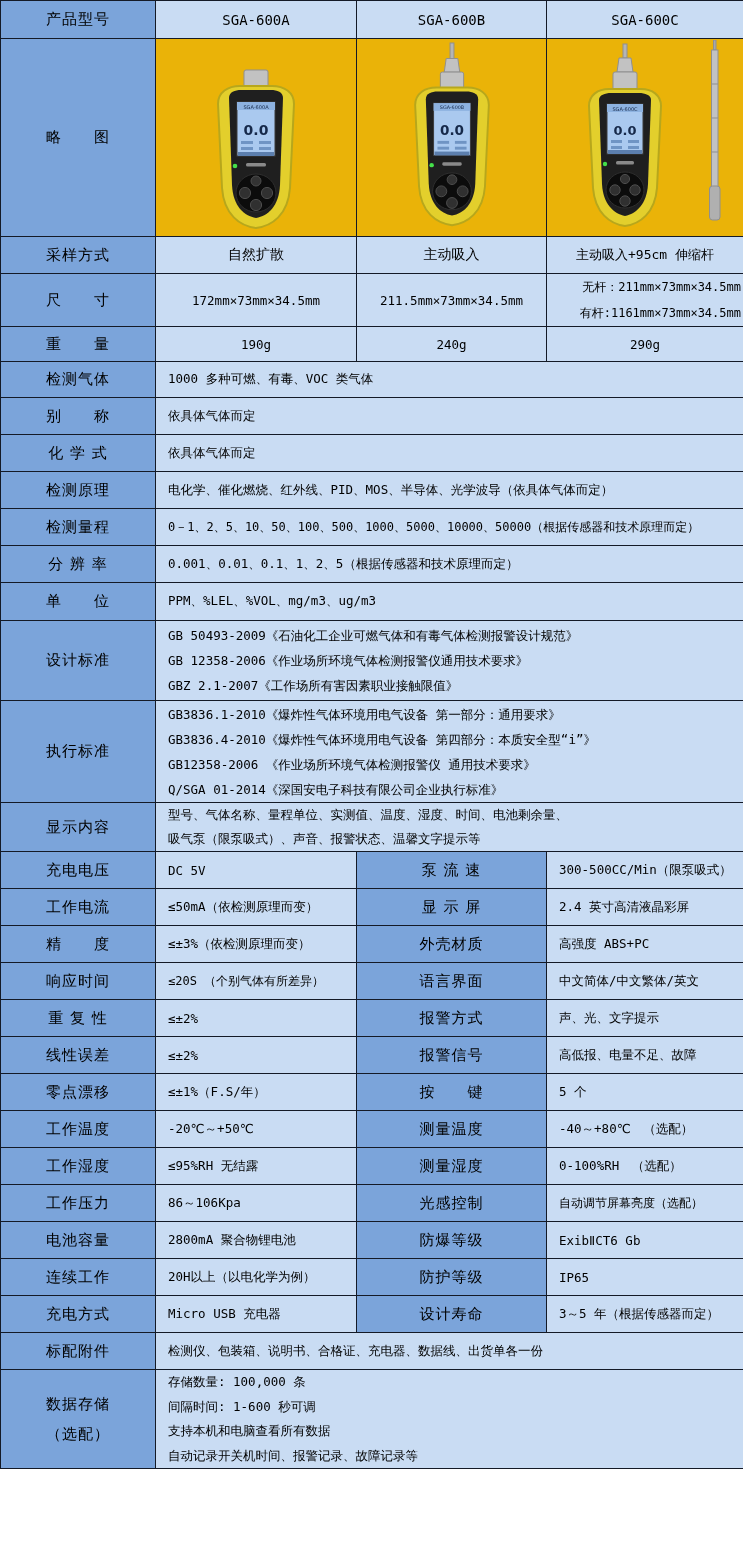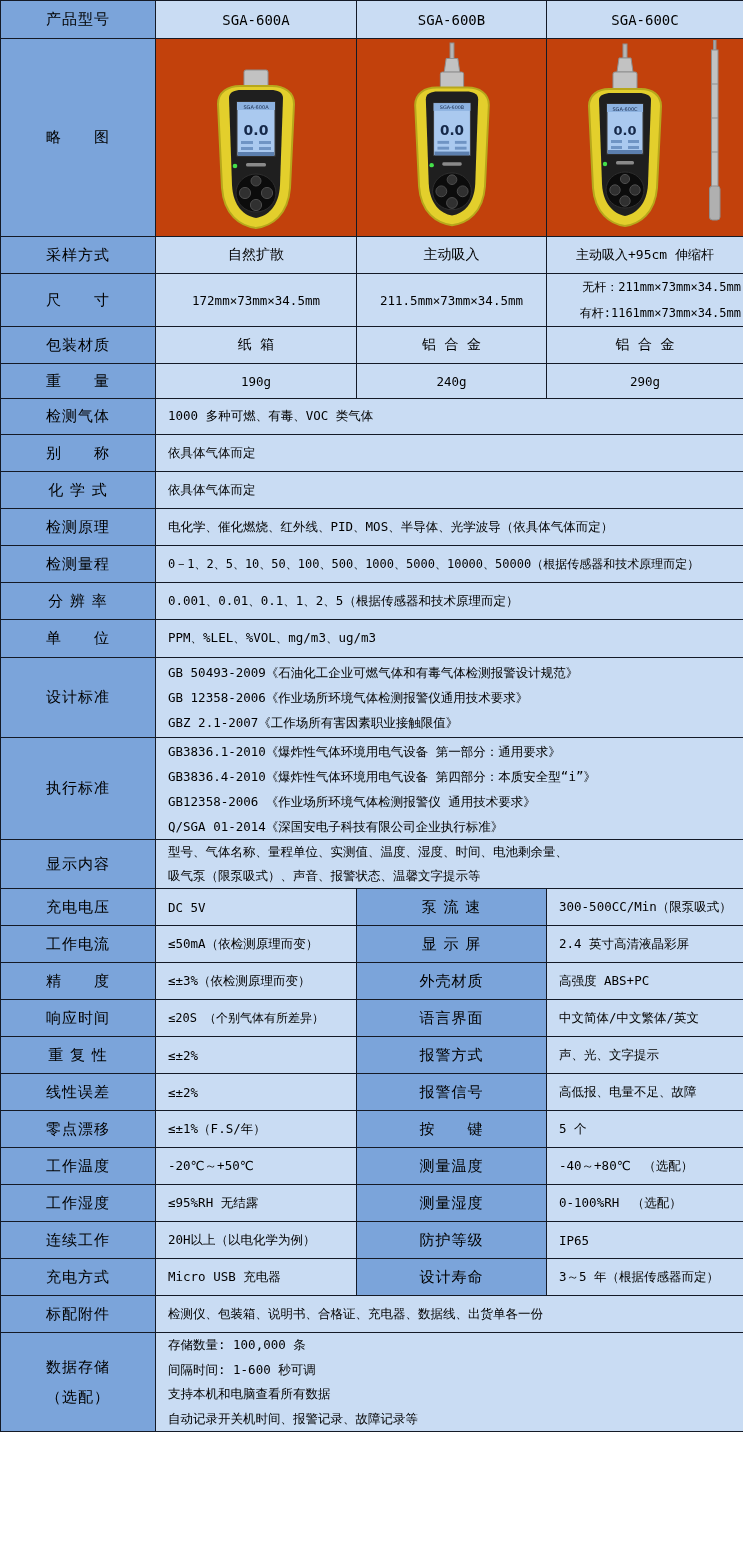--- a/index.html
+++ b/index.html
@@ -3,21 +3,21 @@
 <meta charset="utf-8">
 <style>
   html,body{margin:0;padding:0;background:#fff;}
   body{width:743px;font-family:"DejaVu Sans","Liberation Sans",sans-serif;color:#000;}
   table.spec{border-collapse:collapse;width:743px;table-layout:fixed;background:#fff;}
   table.spec td{border:1px solid #141a26;overflow:hidden;padding:0;vertical-align:middle;}
   td.lbl{background:#7ba4da;font-weight:normal;text-align:center;font-size:15px;letter-spacing:1px;}
   td.val{background:#c9dcf3;font-family:"DejaVu Sans Mono","DejaVu Sans",sans-serif;font-size:12.5px;}
   td.val.c{text-align:center;}
   td.val.l{text-align:left;padding-left:12px;padding-right:4px;}
-  td.img-cell{background:#c2410c;text-align:center;vertical-align:middle;}
+  td.img-cell{background:#eab308;text-align:center;vertical-align:middle;}
   td.val .line{line-height:25px;}
   td.val.disp .line{line-height:24px;}
   td.val.ds .line{line-height:24.5px;}
   td.val.sz{font-size:12px;text-align:right;padding-left:5px;padding-right:2px;}
   td.val.sz .line{line-height:26px;white-space:nowrap;}
   .lbl .stack{line-height:30px;}
   svg{display:block;margin:0 auto;}
 </style>
 </head>
 <body>
@@ -136,26 +136,20 @@
 </tr>
 <tr style="height:39px">
   <td class="lbl">尺　　寸</td>
   <td class="val c">172mm×73mm×34.5mm</td>
   <td class="val c">211.5mm×73mm×34.5mm</td>
   <td class="val sz">
     <div class="line">无杆：211mm×73mm×34.5mm</div>
     <div class="line">有杆:1161mm×73mm×34.5mm</div>
   </td>
 </tr>
-<tr style="height:37px">
-  <td class="lbl">包装材质</td>
-  <td class="val c" style="font-size:14px">纸 箱</td>
-  <td class="val c" style="font-size:14px">铝 合 金</td>
-  <td class="val c" style="font-size:14px">铝 合 金</td>
-</tr>
 <tr style="height:35px">
   <td class="lbl">重　　量</td>
   <td class="val c">190g</td>
   <td class="val c">240g</td>
   <td class="val c">290g</td>
 </tr>
 
 <tr style="height:36px">
   <td class="lbl">检测气体</td>
   <td class="val l" colspan="3">1000 多种可燃、有毒、VOC 类气体</td>
@@ -260,20 +254,32 @@
   <td class="lbl">测量温度</td>
   <td class="val l">-40～+80℃　（选配）</td>
 </tr>
 <tr style="height:37px">
   <td class="lbl">工作湿度</td>
   <td class="val l">≤95%RH 无结露</td>
   <td class="lbl">测量湿度</td>
   <td class="val l">0-100%RH　（选配）</td>
 </tr>
 <tr style="height:37px">
+  <td class="lbl">工作压力</td>
+  <td class="val l">86～106Kpa</td>
+  <td class="lbl">光感控制</td>
+  <td class="val l" style="font-size:12px">自动调节屏幕亮度（选配）</td>
+</tr>
+<tr style="height:37px">
+  <td class="lbl">电池容量</td>
+  <td class="val l">2800mA 聚合物锂电池</td>
+  <td class="lbl">防爆等级</td>
+  <td class="val l">ExibⅡCT6 Gb</td>
+</tr>
+<tr style="height:37px">
   <td class="lbl">连续工作</td>
   <td class="val l">20H以上（以电化学为例）</td>
   <td class="lbl">防护等级</td>
   <td class="val l">IP65</td>
 </tr>
 <tr style="height:37px">
   <td class="lbl">充电方式</td>
   <td class="val l">Micro USB 充电器</td>
   <td class="lbl">设计寿命</td>
   <td class="val l">3～5 年（根据传感器而定）</td>

